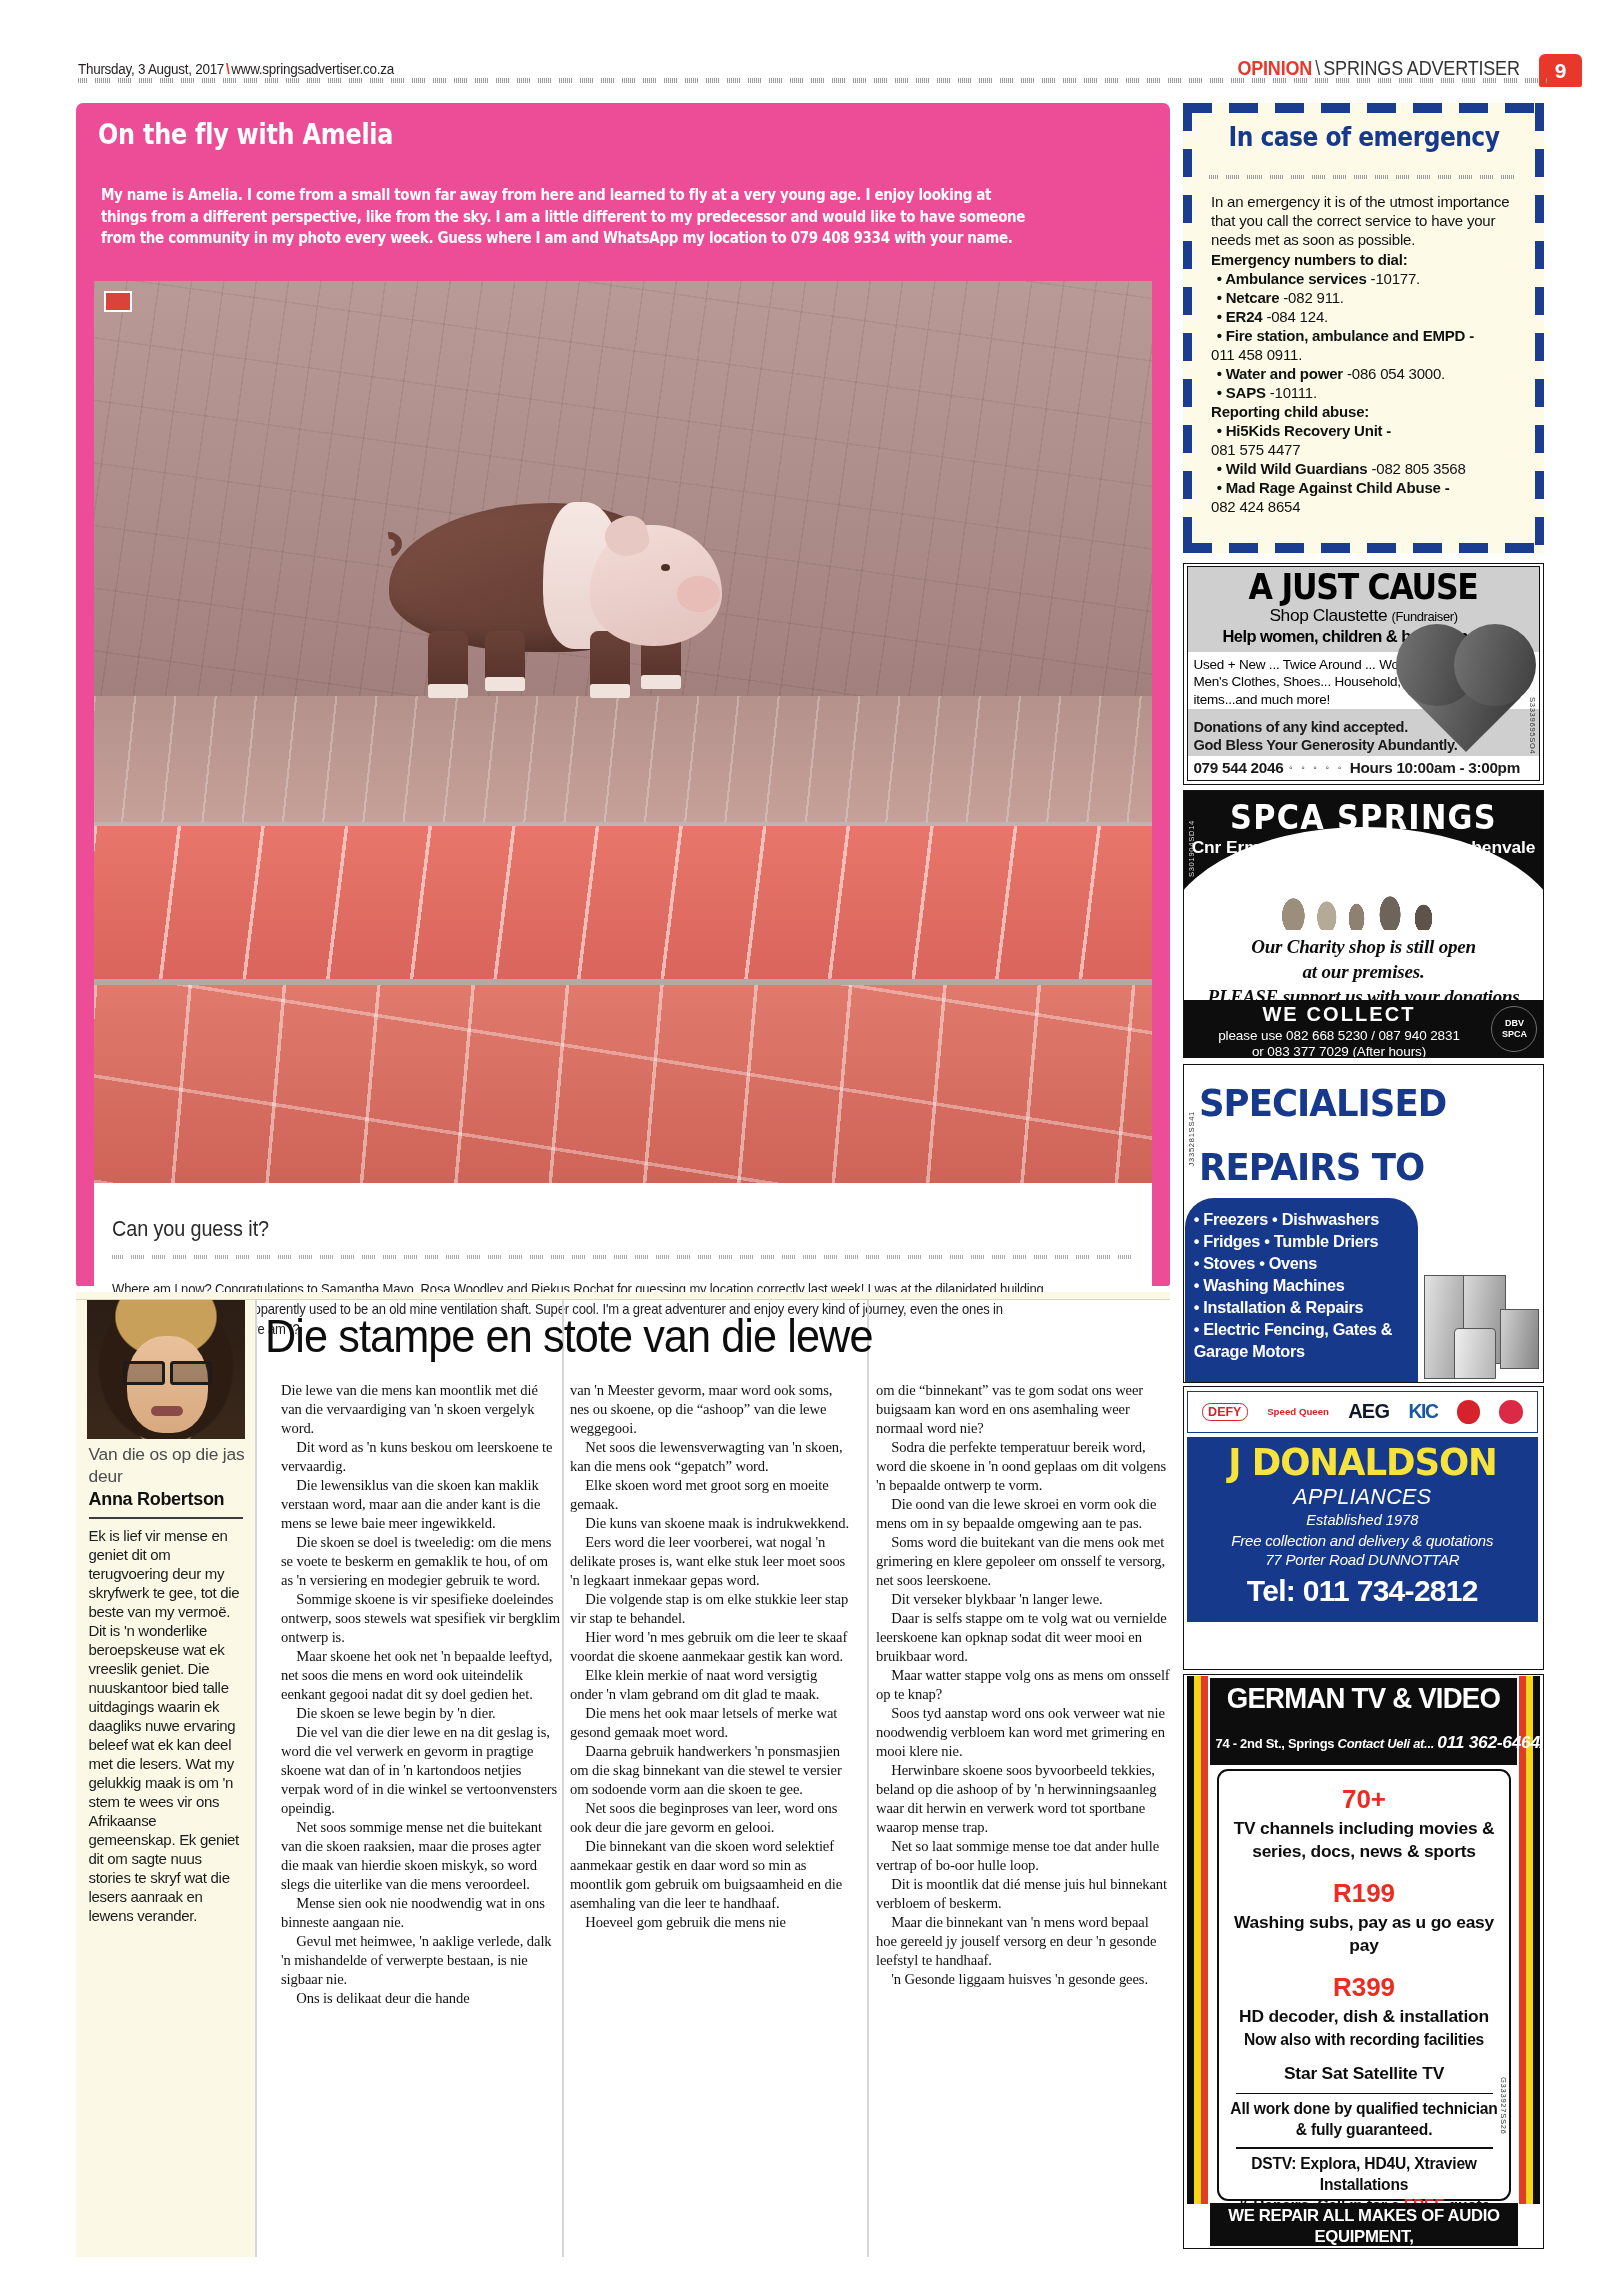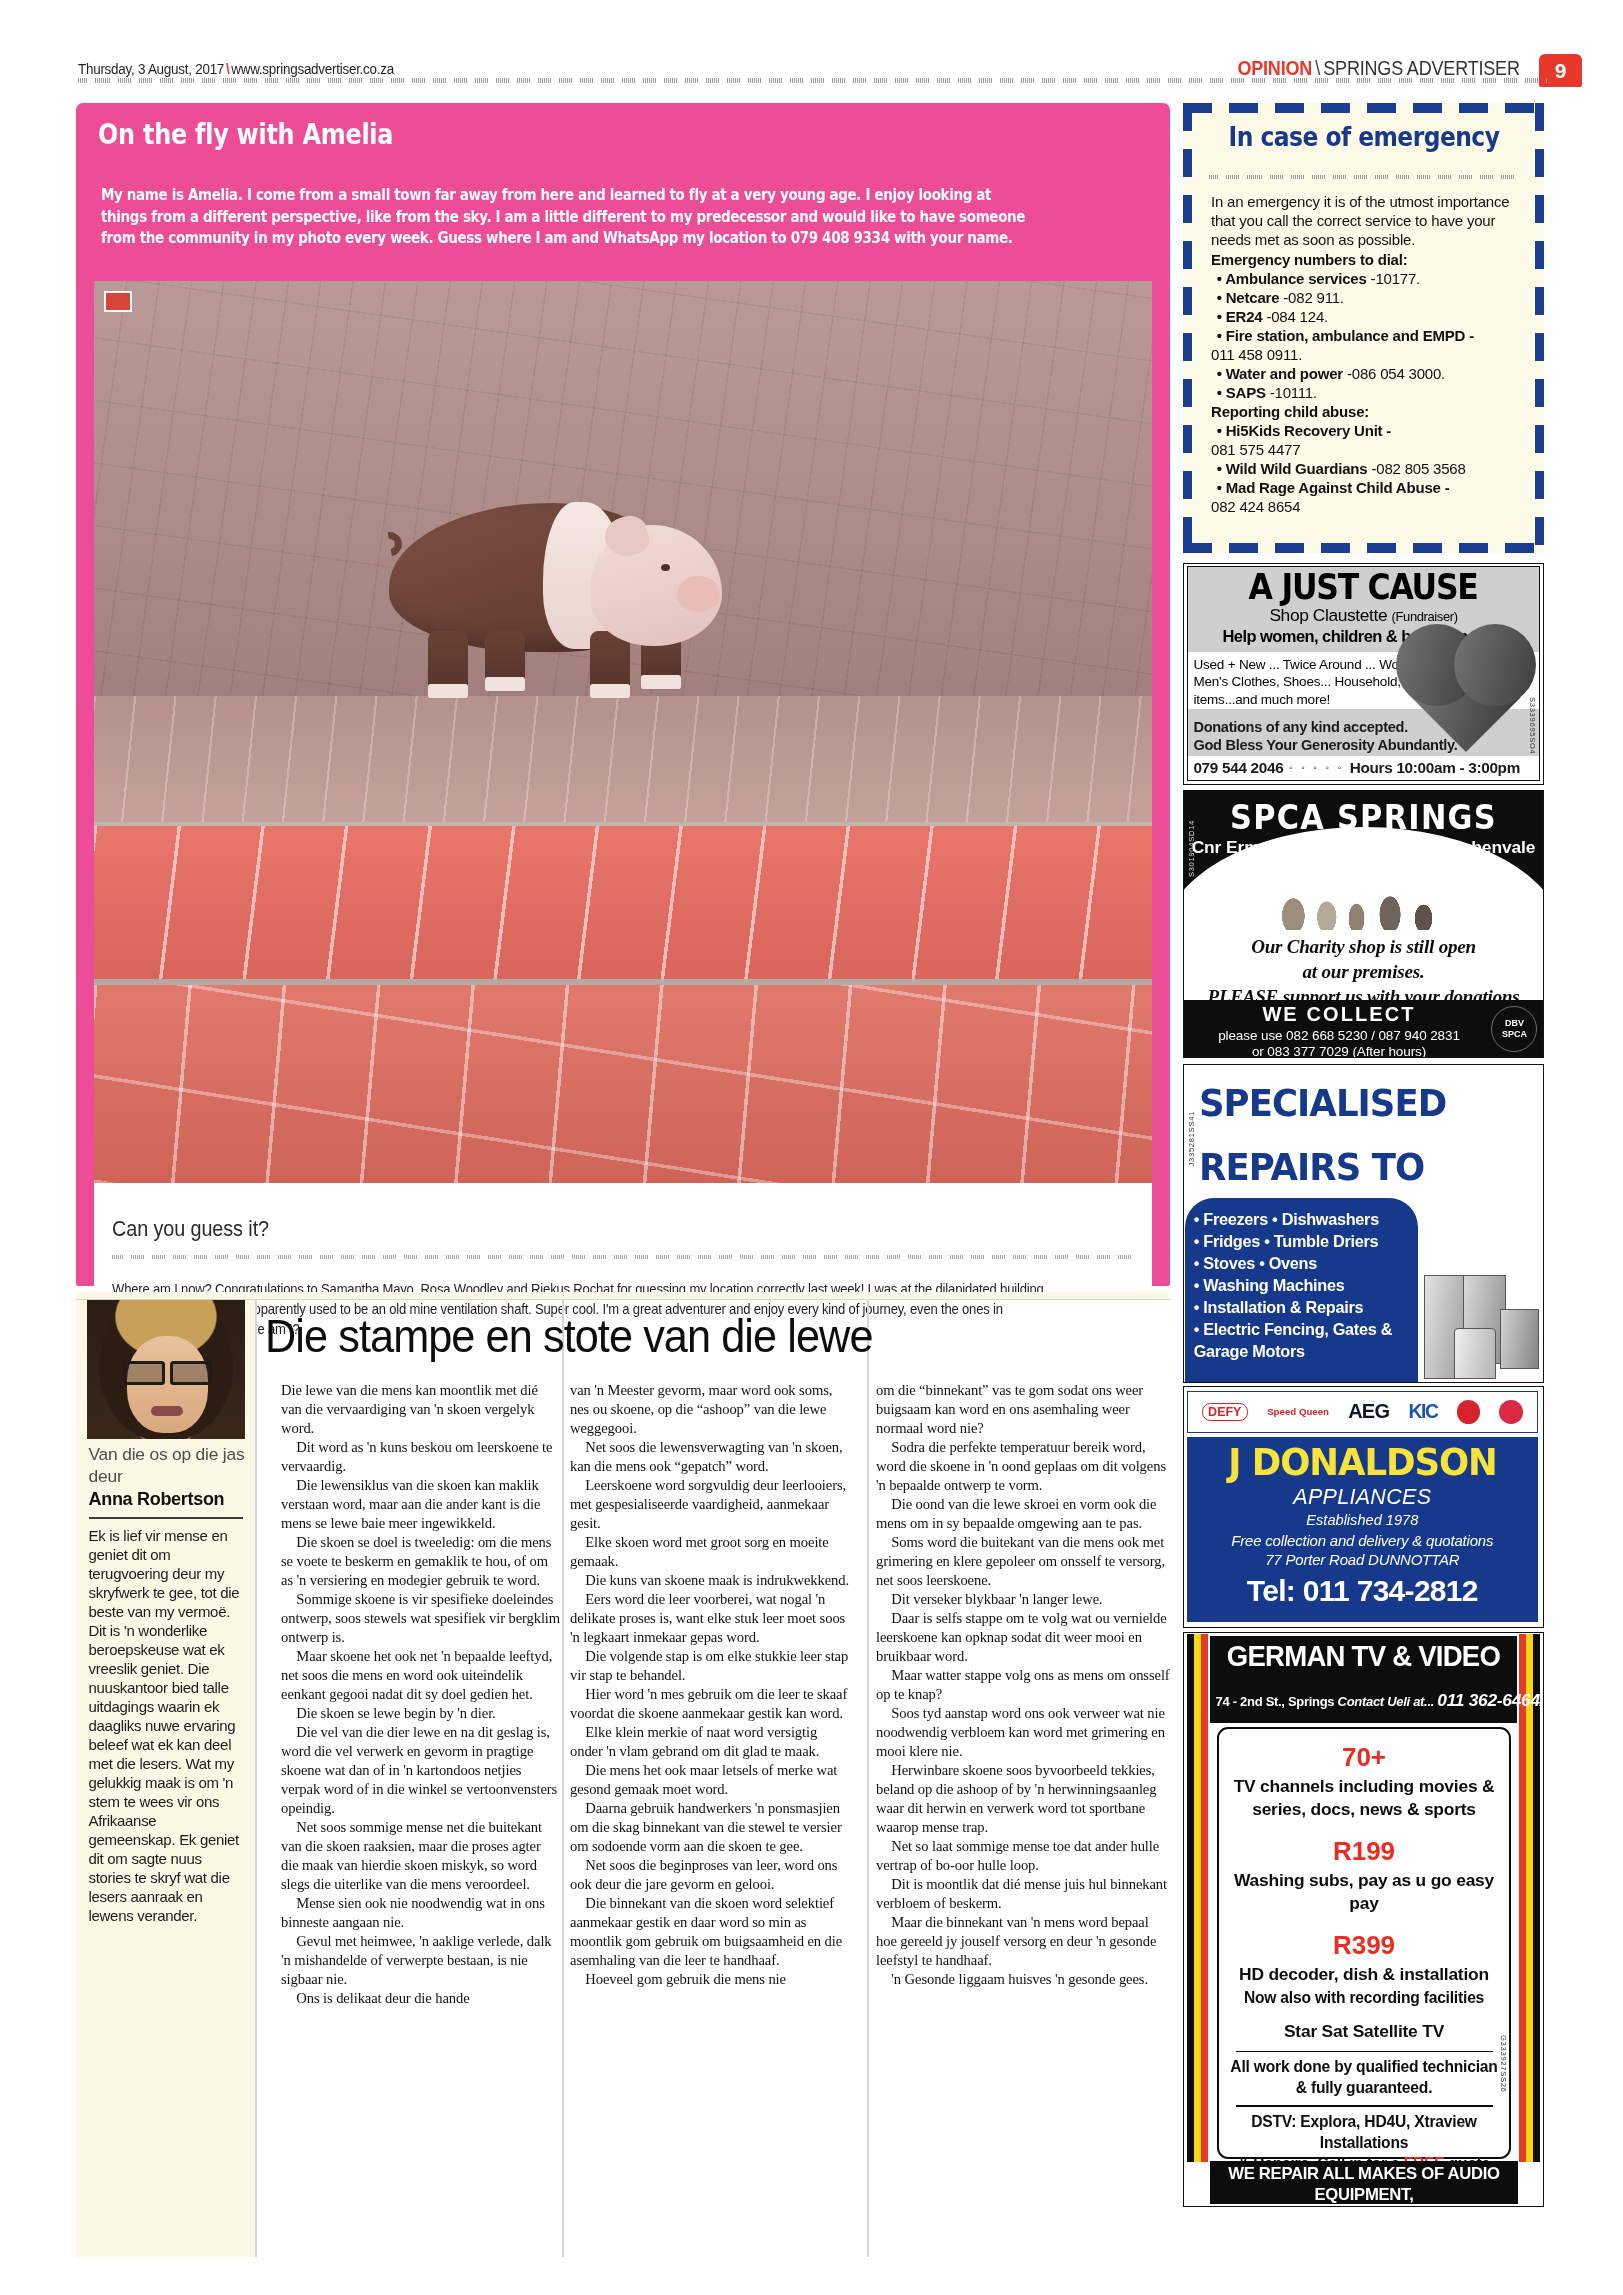--- a/index.html
+++ b/index.html
@@ -355,21 +355,21 @@
   .sa-fridge { position:absolute; left:0; bottom:0; width:42px; height:104px;
                background:linear-gradient(100deg,#e3e3e3,#9c9c9c); border:1.4px solid #555; }
   .sa-oven   { position:absolute; left:39px; bottom:15.3px; width:43px; height:89px;
                background:linear-gradient(100deg,#dadada,#8e8e8e); border:1.4px solid #555; }
   .sa-wash   { position:absolute; left:30.5px; bottom:0; width:42px; height:51px;
                background:linear-gradient(100deg,#efefef,#b4b4b4); border:1.4px solid #555; border-radius:4.2px 4.2px 0 0;}
   .sa-micro  { position:absolute; right:0; bottom:9.7px; width:39px; height:60px;
                background:linear-gradient(100deg,#d2d2d2,#848484); border:1.4px solid #555; }
 
   
-  .jd { margin-top:2.8px; height:242px; border:1.4px solid #111; position:relative; background:#fff; overflow:hidden; }
+  .jd { margin-top:2.8px; height:284px; border:1.4px solid #111; position:relative; background:#fff; overflow:hidden; }
   .jd-brands { position:absolute; left:2.8px; top:4.2px; width:351px; height:42px;
                background:#fff; border:1.4px solid #17398c; display:flex; align-items:center; justify-content:space-around; padding:0 4.2px; }
   .b-defy { color:#d6232b; font-weight:bold; font-size:12.5px; border:1.4px solid #d6232b; border-radius:8.3px; padding:0.7px 5.6px; }
   .b-sq   { color:#d6232b; font-weight:bold; font-size:9.7px; text-align:center; line-height:9px;}
   .b-aeg  { color:#0f172a; font-weight:bold; font-size:20px; letter-spacing:-0.7px; }
   .b-kic  { color:#1857a8; font-weight:bold; font-size:19.4px; letter-spacing:-1.4px; }
   .b-hoov { width:23.6px; height:23.6px; border-radius:50%; background:#d6232b; }
   .b-lg   { width:23.6px; height:23.6px; border-radius:50%; background:#da2a45; }
   .jd-main { position:absolute; left:2.8px; top:50px; width:351px; height:185px; background:#17398c; color:#fff; text-align:center; }
   .jd-name { font-family:"DejaVu Sans", sans-serif; font-weight:bold; font-size:37px;
@@ -493,21 +493,20 @@
         <p>Die skoen se lewe begin by 'n dier.</p>
         <p>Die vel van die dier lewe en na dit geslag is, word die vel verwerk en gevorm in pragtige skoene wat dan of in 'n kartondoos netjies verpak word of in die winkel se vertoonvensters opeindig.</p>
         <p>Net soos sommige mense net die buitekant van die skoen raaksien, maar die proses agter die maak van hierdie skoen miskyk, so word slegs die uiterlike van die mens veroordeel.</p>
         <p>Mense sien ook nie noodwendig wat in ons binneste aangaan nie.</p>
         <p>Gevul met heimwee, 'n aaklige verlede, dalk 'n mishandelde of verwerpte bestaan, is nie sigbaar nie.</p>
         <p>Ons is delikaat deur die hande</p>
       </div>
     <div class="bcol c2">
         <p class="noind">van 'n Meester gevorm, maar word ook soms, nes ou skoene, op die “ashoop” van die lewe weggegooi.</p>
         <p>Net soos die lewensverwagting van 'n skoen, kan die mens ook “gepatch” word.</p>
-        <p>Leerskoene word sorgvuldig deur leerlooiers, met gespesialiseerde vaardigheid, aanmekaar gesit.</p>
         <p>Elke skoen word met groot sorg en moeite gemaak.</p>
         <p>Die kuns van skoene maak is indrukwekkend.</p>
         <p>Eers word die leer voorberei, wat nogal 'n delikate proses is, want elke stuk leer moet soos 'n legkaart inmekaar gepas word.</p>
         <p>Die volgende stap is om elke stukkie leer stap vir stap te behandel.</p>
         <p>Hier word 'n mes gebruik om die leer te skaaf voordat die skoene aanmekaar gestik kan word.</p>
         <p>Elke klein merkie of naat word versigtig onder 'n vlam gebrand om dit glad te maak.</p>
         <p>Die mens het ook maar letsels of merke wat gesond gemaak moet word.</p>
         <p>Daarna gebruik handwerkers 'n ponsmasjien om die skag binnekant van die stewel te versier om sodoende vorm aan die skoen te gee.</p>
         <p>Net soos die beginproses van leer, word ons ook deur die jare gevorm en gelooi.</p>
         <p>Die binnekant van die skoen word selektief aanmekaar gestik en daar word so min as moontlik gom gebruik om buigsaamheid en die asemhaling van die leer te handhaaf.</p>

